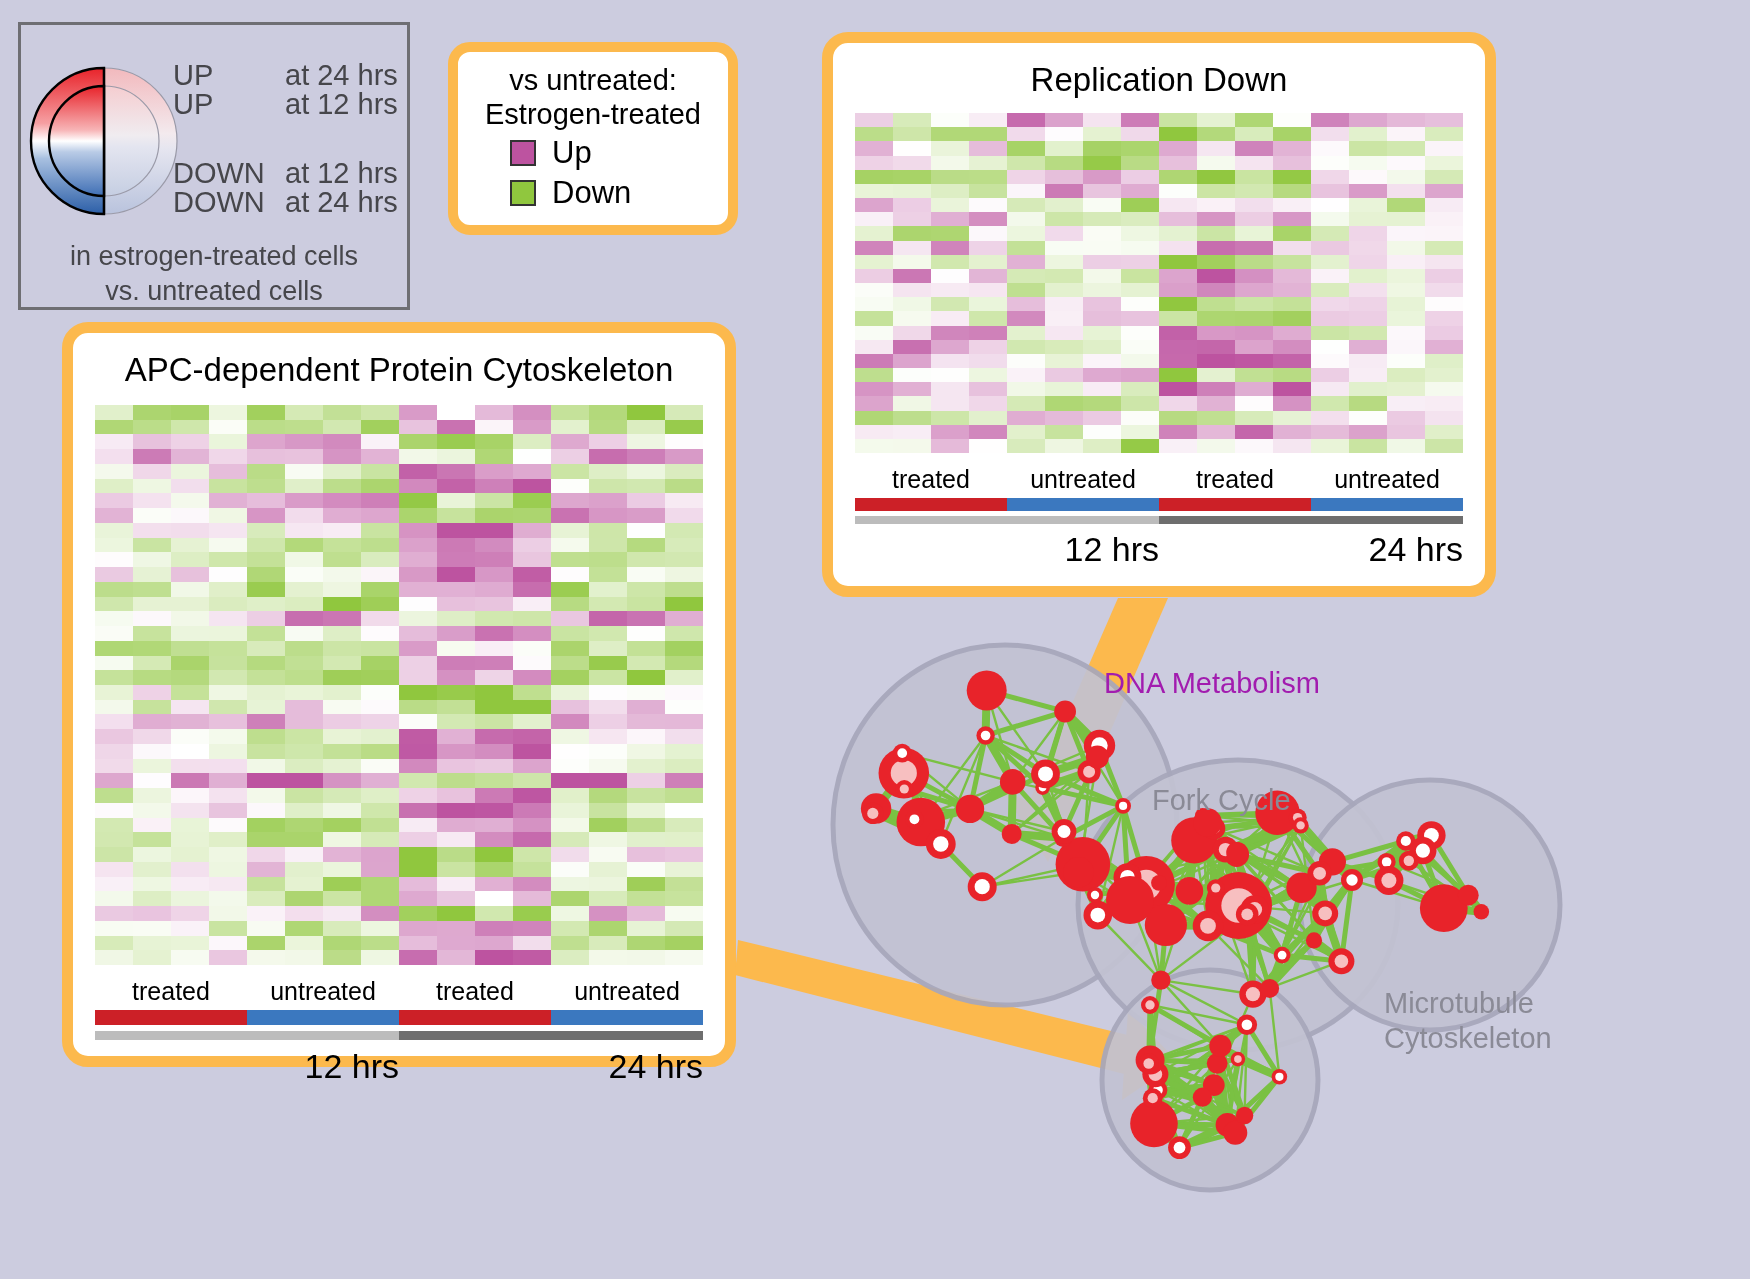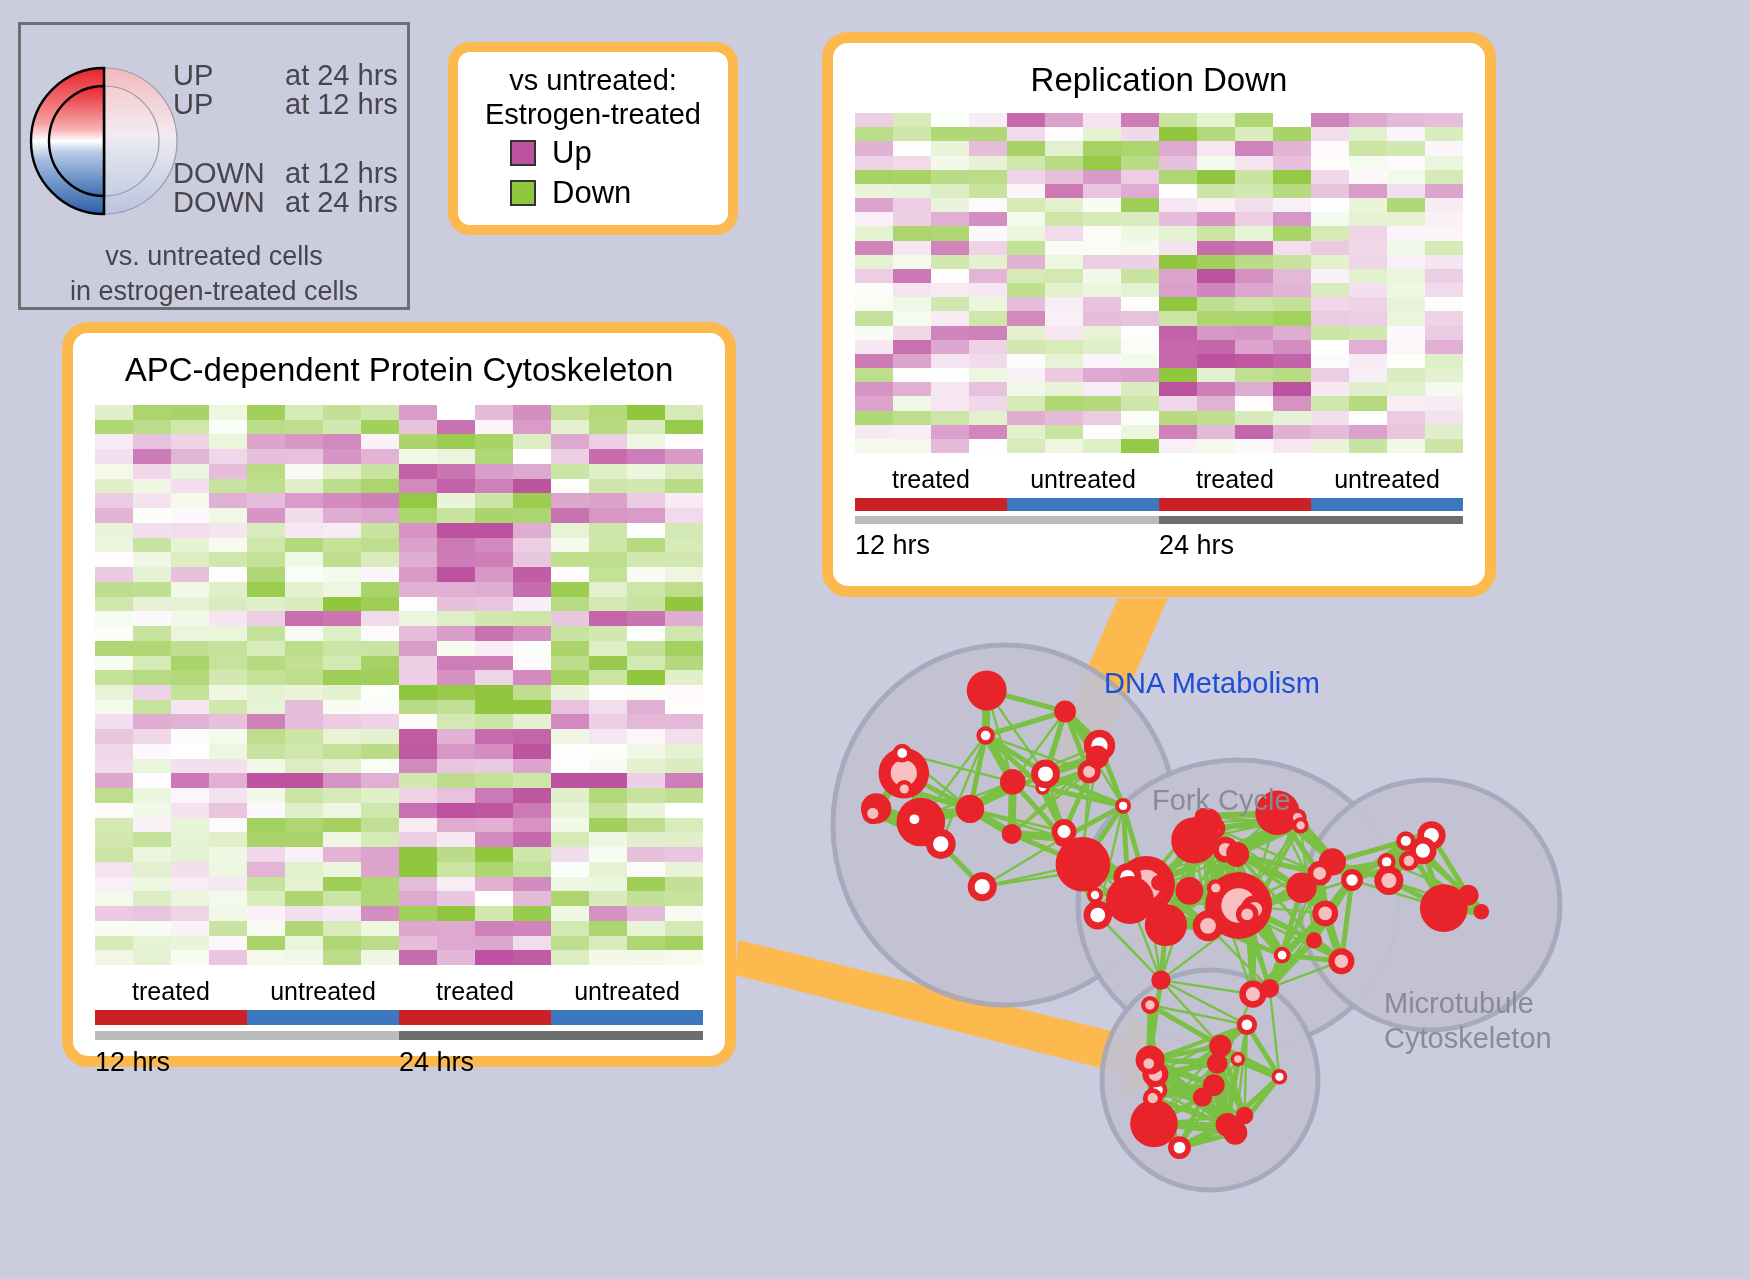--- a/index.html
+++ b/index.html
@@ -57,28 +57,28 @@
   }
   .hm-grid{display:grid;}
   .hm-grid div{width:100%;height:100%;}
   .axis-labels{display:flex;}
   .axis-labels span{
     flex:1;text-align:center;font-size:25px;color:#000;
   }
   .bar-row{display:flex;}
   .bar-row div{height:100%;}
   .time-labels{display:flex;}
-  .time-labels span{flex:1;text-align:left;font-size:27px;color:#000;}
+  .time-labels span{flex:1;text-align:right;font-size:34px;color:#000;}
 
   #panel-repfork{left:822px;top:32px;width:674px;height:565px;}
   #panel-apc{left:62px;top:322px;width:674px;height:745px;}
 
   
   .net-label{position:absolute;font-size:29px;line-height:1.22;white-space:pre;}
-  .net-label.black{color:#1d4ed8;}
+  .net-label.black{color:#a21caf;}
   .net-label.gray{color:#8a8a96;}
 </style>
 </head>
 <body>
 
 <div id="stage">
 
   <div id="legend-circle-box">
 
     <svg width="150" height="200" viewBox="0 0 150 200" style="position:absolute;left:8px;top:16px;">
@@ -133,22 +133,22 @@
         <span class="dir">DOWN</span>
         <span class="tm">at 12 hrs</span>
       </div>
       <div class="legend-row">
         <span class="dir">DOWN</span>
         <span class="tm">at 24 hrs</span>
       </div>
     </div>
 
     <div id="legend-footer">
+      <div>in estrogen-treated cells</div>
       <div>vs. untreated cells</div>
-      <div>in estrogen-treated cells</div>
     </div>
   </div>
 
   <div class="panel" id="legend-updown">
     <div class="hdr">
       <div>vs untreated:</div>
       <div>Estrogen-treated</div>
     </div>
     <div class="swatch-row">
       <span class="swatch" id="sw-up" style="background: rgb(189, 83, 160);"></span>

